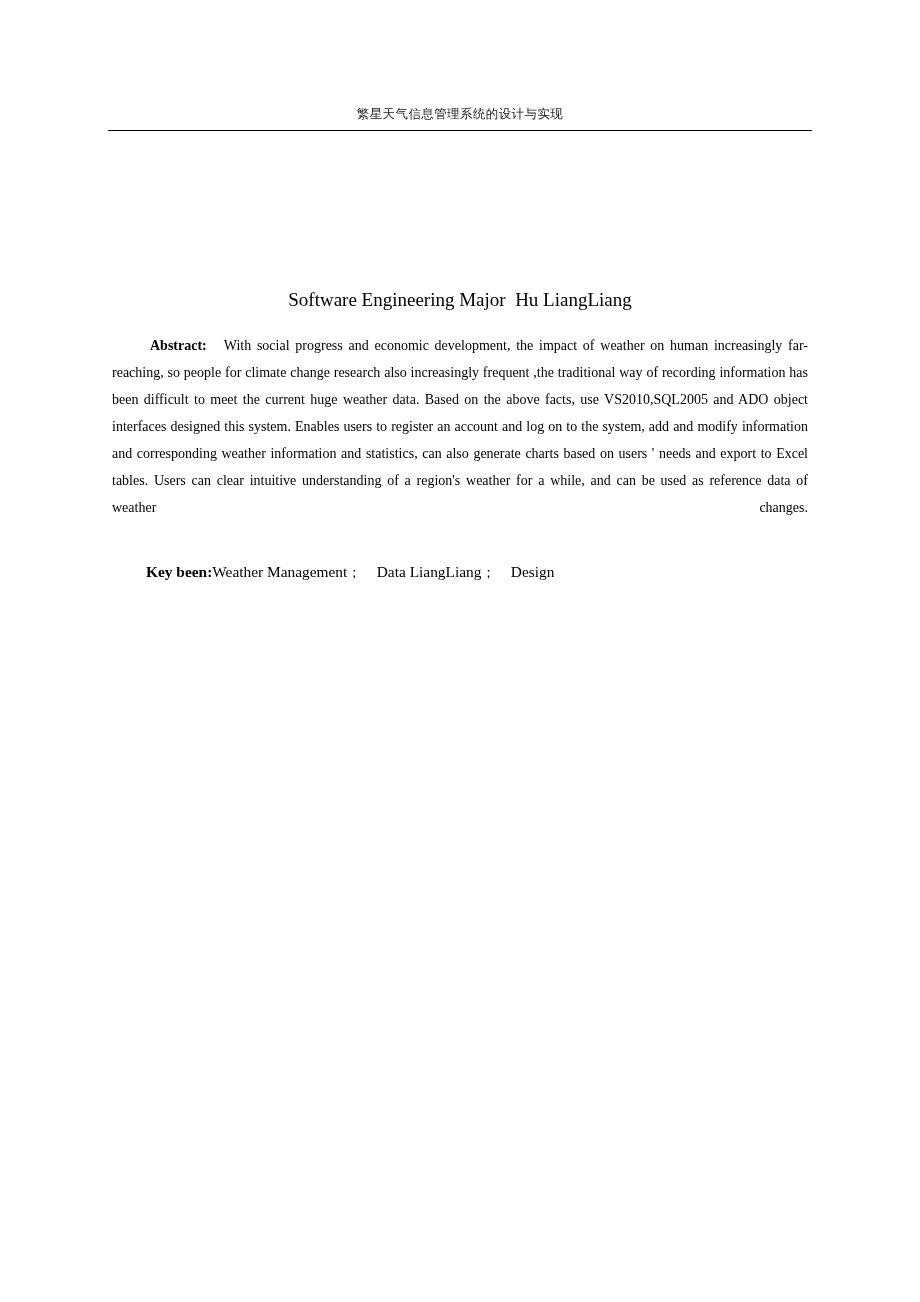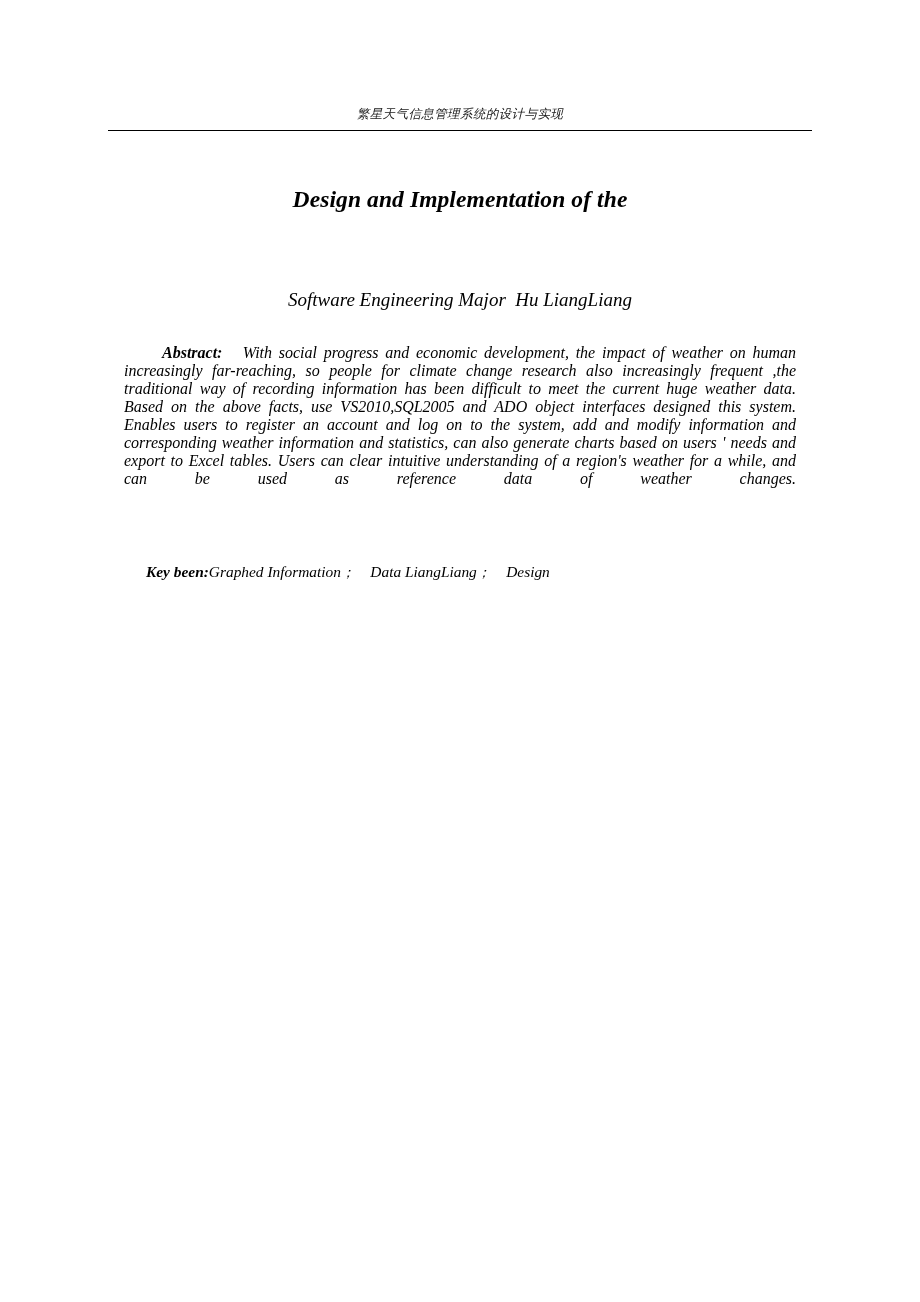--- a/index.html
+++ b/index.html
@@ -16,21 +16,20 @@
     overflow: hidden;
   }
 
   .page {
     position: absolute;
     left: 0;
     top: 0;
     width: 920px;
     height: 1302px;
     background: #ffffff;
-    font-style: italic;
   }
 
   
   .running-header {
     position: absolute;
     left: 108px;
     top: 104px;
     width: 704px;
     text-align: center;
   }
@@ -84,26 +83,26 @@
   }
 
   
   .abstract-block {
     position: absolute;
     left: 108px;
     top: 328px;
     width: 704px;
   }
   .abstract-para {
-    font-size: 16px;
-    line-height: 18px;
+    font-size: 14px;
+    line-height: 27px;
     text-align: justify;
     text-justify: inter-word;
     text-indent: 38px;
-    margin: 16px;
+    margin: 4px;
     hyphens: none;
     word-spacing: 0.2px;
   }
   .abstract-para::after {
     content: "";
     display: inline-block;
     width: 100%;
   }
   .label-bold {
     font-weight: bold;
@@ -138,28 +137,27 @@
 <body>
 
 <div class="page">
 
   <div class="running-header">
     <span class="running-header-text">繁星天气信息管理系统的设计与实现</span>
   </div>
   <div class="header-rule"></div>
 
   <div class="title-block">
-    <div class="doc-title-line">Design and Implementation of the</div>
   </div>
 
   <div class="byline">
     <span class="byline-text">Software Engineering Major  Hu LiangLiang</span>
   </div>
 
   <div class="abstract-block">
     <p class="abstract-para"><span class="label-bold">Abstract:</span><span class="label-gap">   </span><span>With social progress and economic development, the impact of weather on human increasingly far-reaching, so people for climate change research also increasingly frequent ,the traditional way of recording information has been difficult to meet the current huge weather data. Based on the above facts, use VS2010,SQL2005 and ADO object interfaces designed this system. Enables users to register an account and log on to the system, add and modify information and corresponding weather information and statistics, can also generate charts based on users ' needs and export to Excel tables. Users can clear intuitive understanding of a region's weather for a while, and can be used as reference data of weather changes.</span></p>
   </div>
 
   <div class="keywords-block">
-    <p class="keywords-line"><span class="label-bold">Key been:</span><span>Graphed Information</span><span class="kw-sep">；</span><span class="kw-space">    </span><span>Data LiangLiang</span><span class="kw-sep">；</span><span class="kw-space">    </span><span>Design</span></p>
+    <p class="keywords-line"><span class="label-bold">Key been:</span><span>Weather Management</span><span class="kw-sep">；</span><span class="kw-space">    </span><span>Data LiangLiang</span><span class="kw-sep">；</span><span class="kw-space">    </span><span>Design</span></p>
   </div>
 
 </div>
 
 </body></html>

